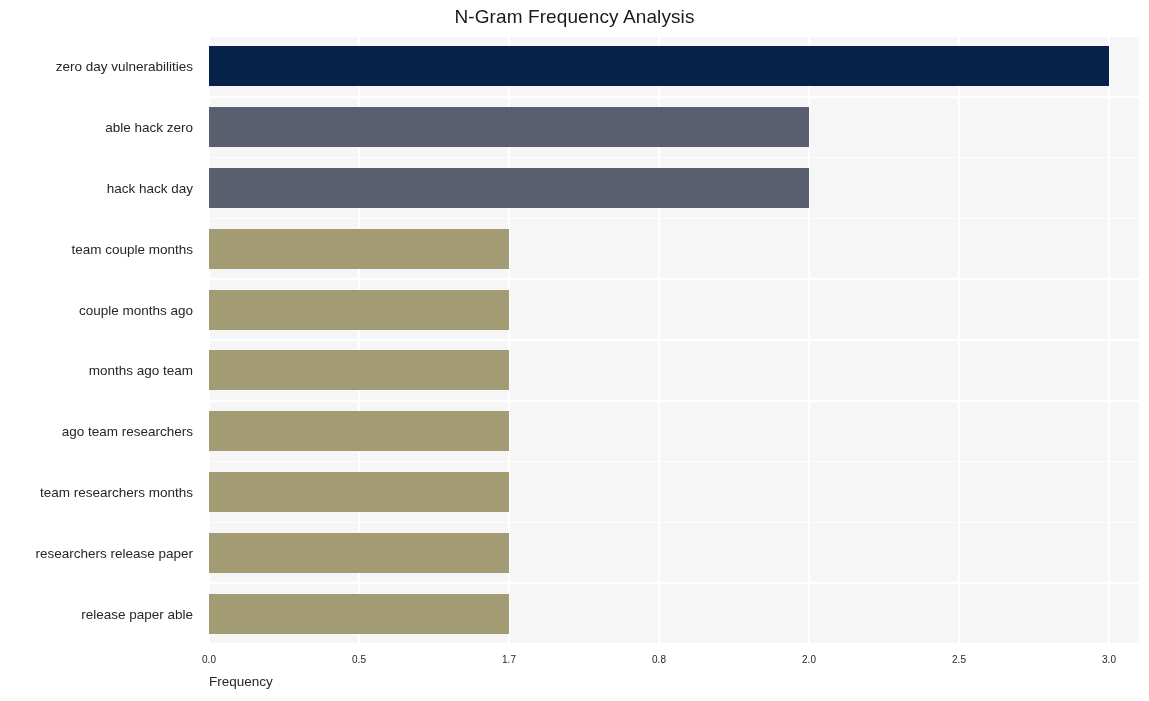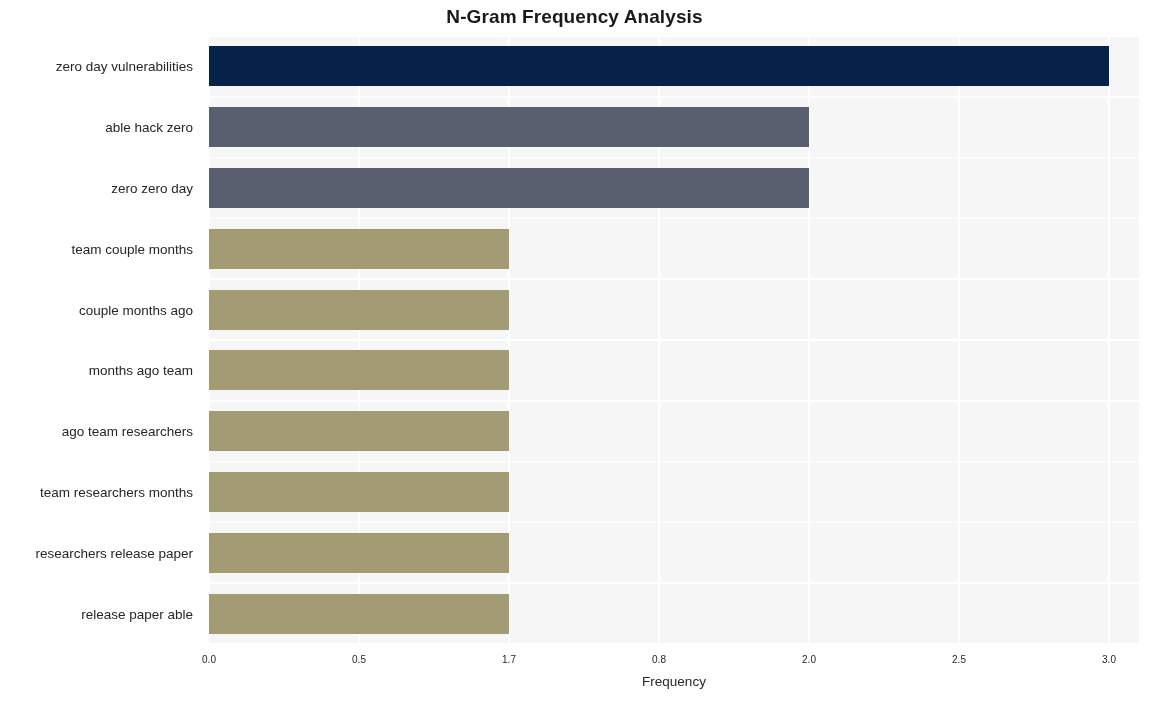--- a/index.html
+++ b/index.html
@@ -20,21 +20,21 @@
     height: 701px;
     background: #ffffff;
   }
   #chart-title {
     position: absolute;
     left: 0;
     top: 6px;
     width: 1149px;
     text-align: center;
     font-size: 19px;
-    font-weight: bold;
+    font-weight: normal;
     color: #1a1a1a;
     letter-spacing: 0.1px;
   }
   
   #plot-area {
     position: absolute;
     left: 209px;
     top: 36px;
     width: 930px;
     height: 608px;
@@ -88,21 +88,21 @@
     font-size: 10px;
     color: #262626;
     transform: translateX(-50%);
     white-space: nowrap;
   }
   #xaxis-title {
     position: absolute;
     left: 209px;
     top: 674px;
     width: 930px;
-    text-align: center;
+    text-align: left;
     font-size: 13.5px;
     color: #262626;
   }
 </style>
 </head>
 <body>
 
 <div id="figure">
 
   <div id="chart-title">N-Gram Frequency Analysis</div>
@@ -135,21 +135,21 @@
       <div class="bar" title="months ago team: 1" style="top: 314.4px; width: 300px; background: rgb(163, 155, 116);"></div>
       <div class="bar" title="ago team researchers: 1" style="top: 375.2px; width: 300px; background: rgb(163, 155, 116);"></div>
       <div class="bar" title="team researchers release: 1" style="top: 436px; width: 300px; background: rgb(163, 155, 116);"></div>
       <div class="bar" title="researchers release paper: 1" style="top: 496.8px; width: 300px; background: rgb(163, 155, 116);"></div>
       <div class="bar" title="release paper able: 1" style="top: 557.6px; width: 300px; background: rgb(163, 155, 116);"></div>
     </div>
 
   <div id="ylabels">
       <div class="ylab" style="top: 30.4px;">zero day vulnerabilities</div>
       <div class="ylab" style="top: 91.2px;">able hack zero</div>
-      <div class="ylab" style="top: 152px;">zero zero day</div>
+      <div class="ylab" style="top: 152px;">hack hack day</div>
       <div class="ylab" style="top: 212.8px;">team couple months</div>
       <div class="ylab" style="top: 273.6px;">couple months ago</div>
       <div class="ylab" style="top: 334.4px;">months ago team</div>
       <div class="ylab" style="top: 395.2px;">ago team researchers</div>
       <div class="ylab" style="top: 456px;">team researchers months</div>
       <div class="ylab" style="top: 516.8px;">researchers release paper</div>
       <div class="ylab" style="top: 577.6px;">release paper able</div>
     </div>
 
   <div id="xlabels">

